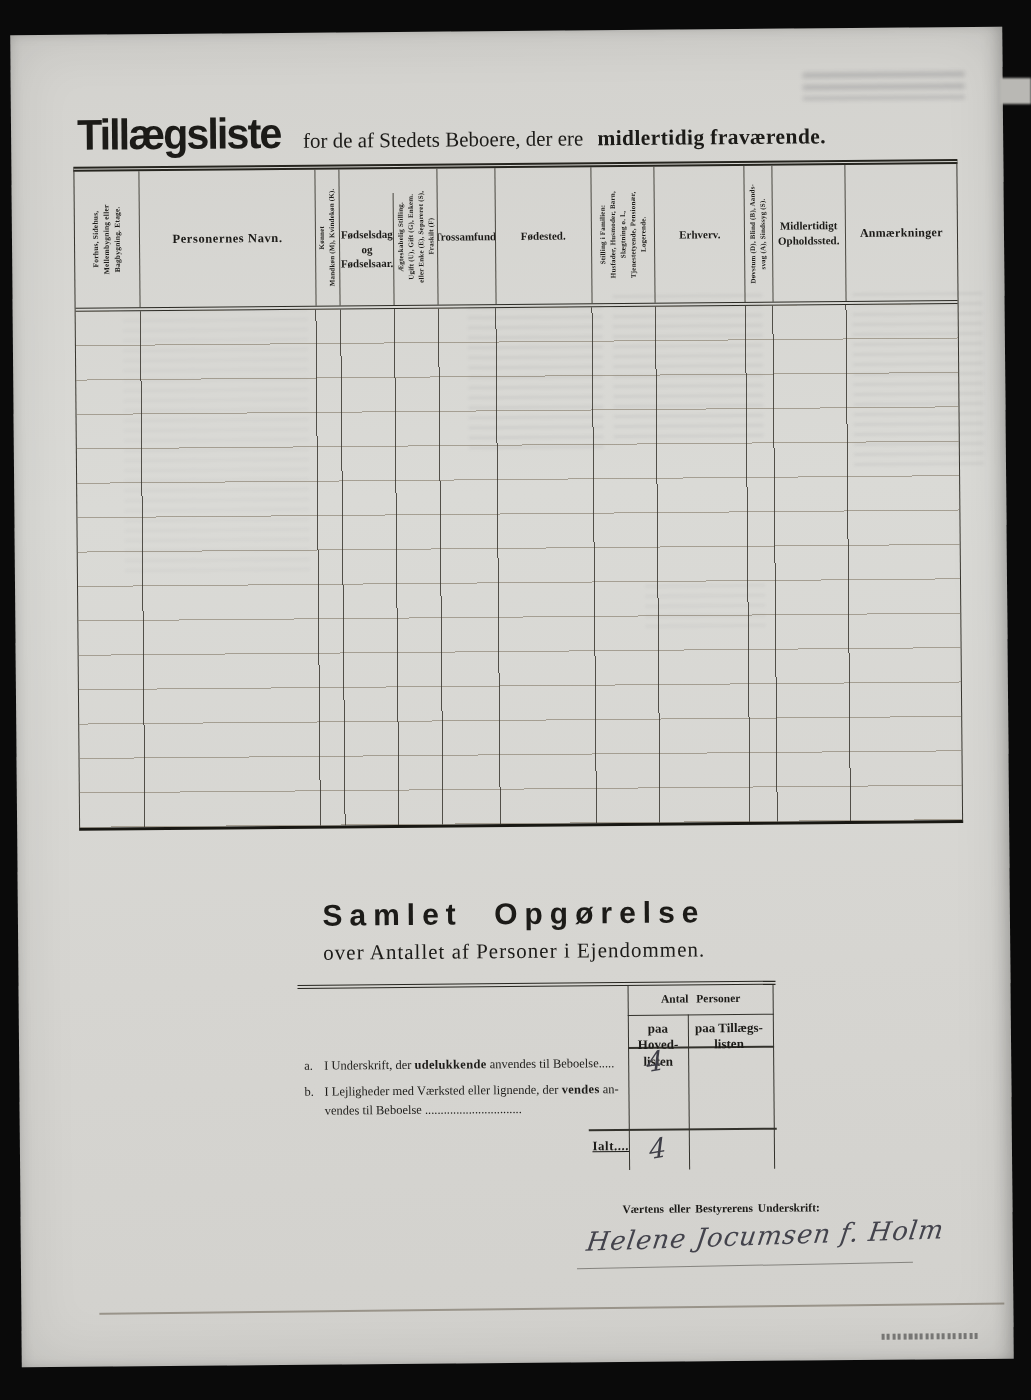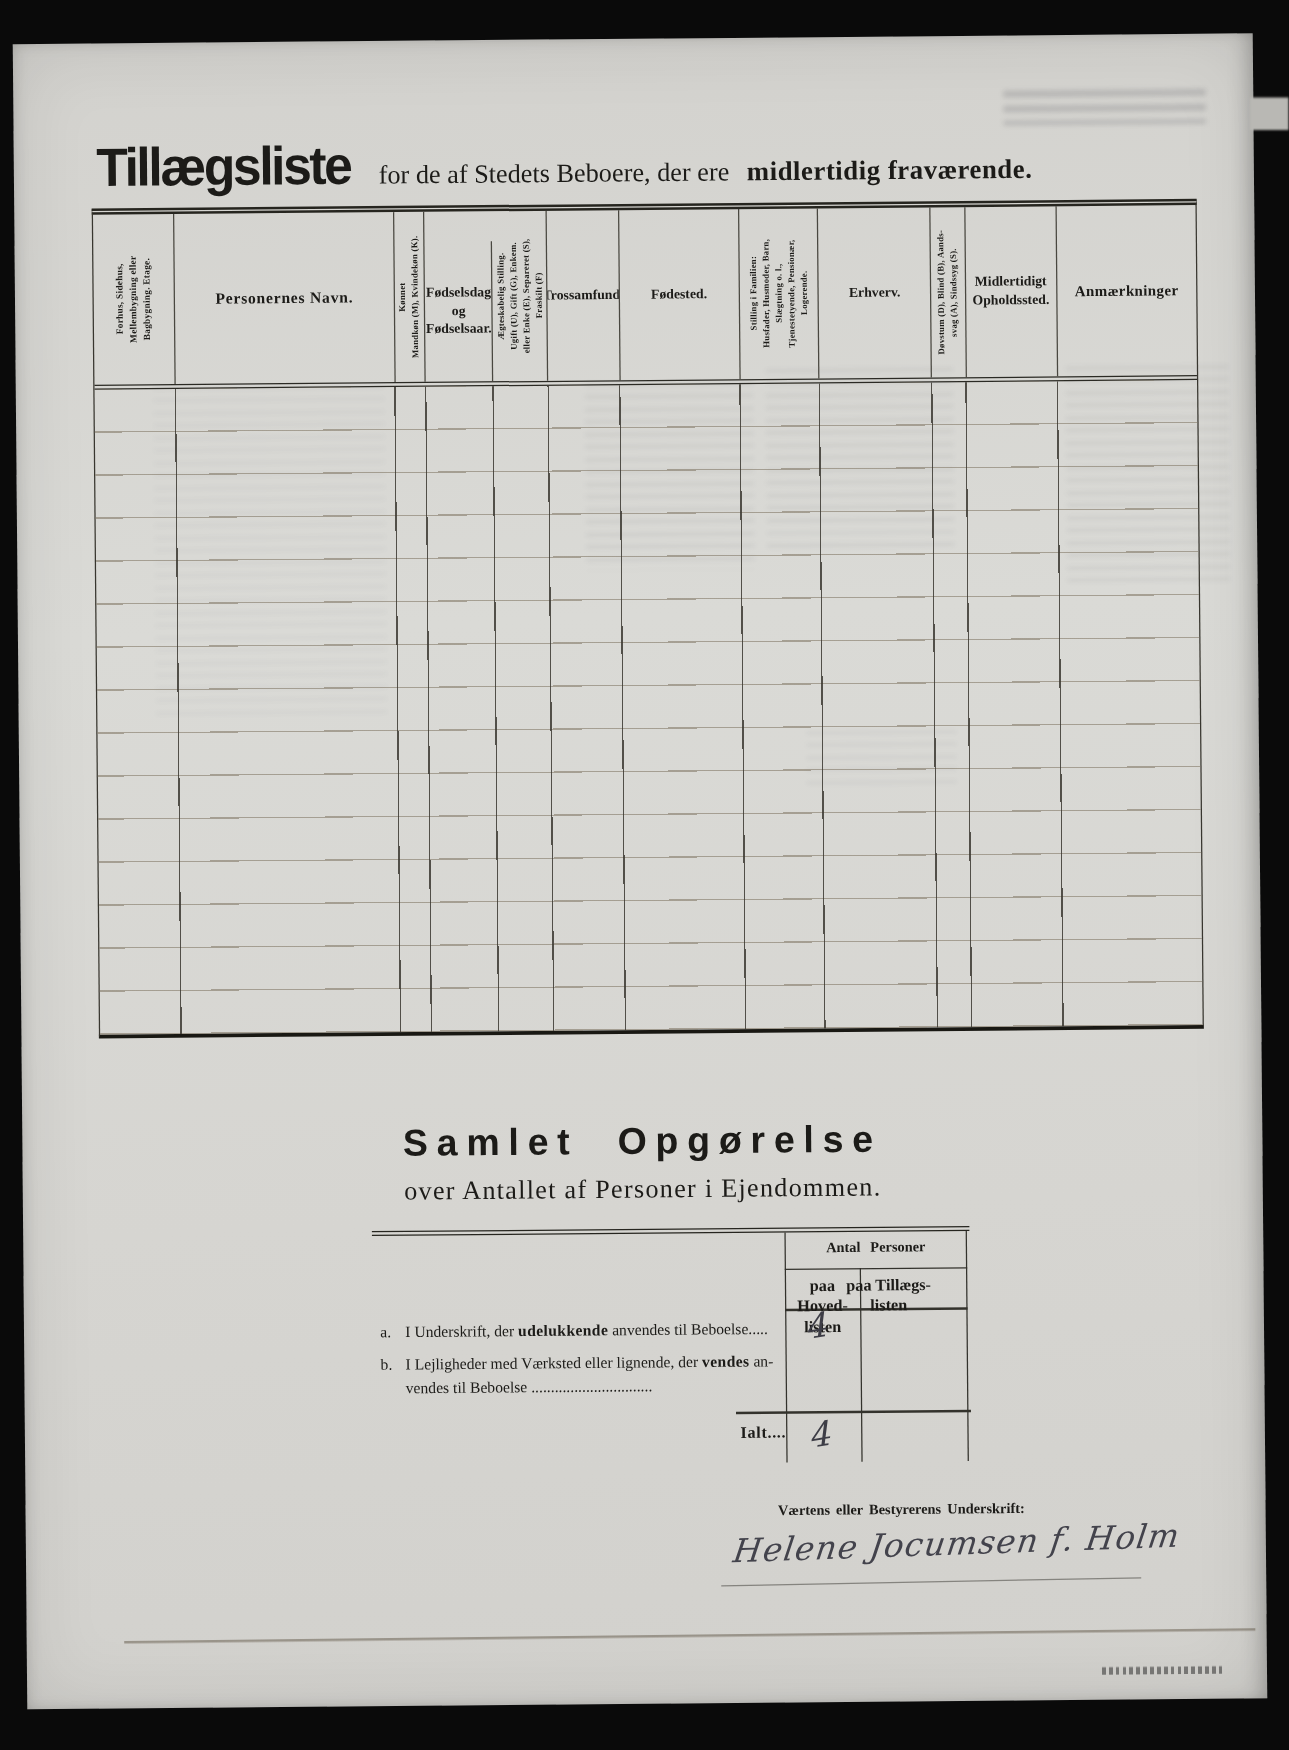--- a/index.html
+++ b/index.html
@@ -108,30 +108,30 @@
   .hl-under-antal{left:330px; width:146px; top:29px;}
   .hl-under-sub{left:330px; width:146px; top:61px; height:2px;}
   .hl-ialt{left:290px; width:188px; top:143px; height:2px;}
   .antal-header{
     position:absolute; left:330px; top:7px; width:146px;
     text-align:center; font-weight:bold; font-size:11.5px; word-spacing:5px;
   }
   .subcol{position:absolute; top:35px; width:60px; text-align:center;
     font-weight:bold; font-size:13px; line-height:1.25; white-space:pre-line;}
   .subcol-1{left:330px;}
-  .subcol-2{left:374px; width:78px;}
+  .subcol-2{left:392px; width:78px;}
   .sumrow{position:absolute; left:6px; display:flex; width:320px; line-height:1.5;}
   .sumrow-a{top:68px;}
   .sumrow-b{top:94px;}
   .sr-marker{width:20px; flex:none;}
   .sr-label{flex:1; white-space:pre-line;}
   .sr-label b{letter-spacing:.3px;}
   .ialt-label{
     position:absolute; left:240px; top:152px; width:90px;
-    text-align:right; font-weight:bold; font-size:13px; letter-spacing:.5px;
+    text-align:right; font-weight:bold; font-size:13px; letter-spacing:.5px;text-decoration:underline;
   }
   .handwr{
     font-family:"DejaVu Serif", serif; font-style:italic;
     color:#3d3d46; font-size:27px;
     transform:rotate(-9deg) skewX(-6deg);
   }
   .val-a{position:absolute; left:348px; top:60px;}
   .val-ialt{position:absolute; left:350px; top:147px;}
   
   .sig-label{

